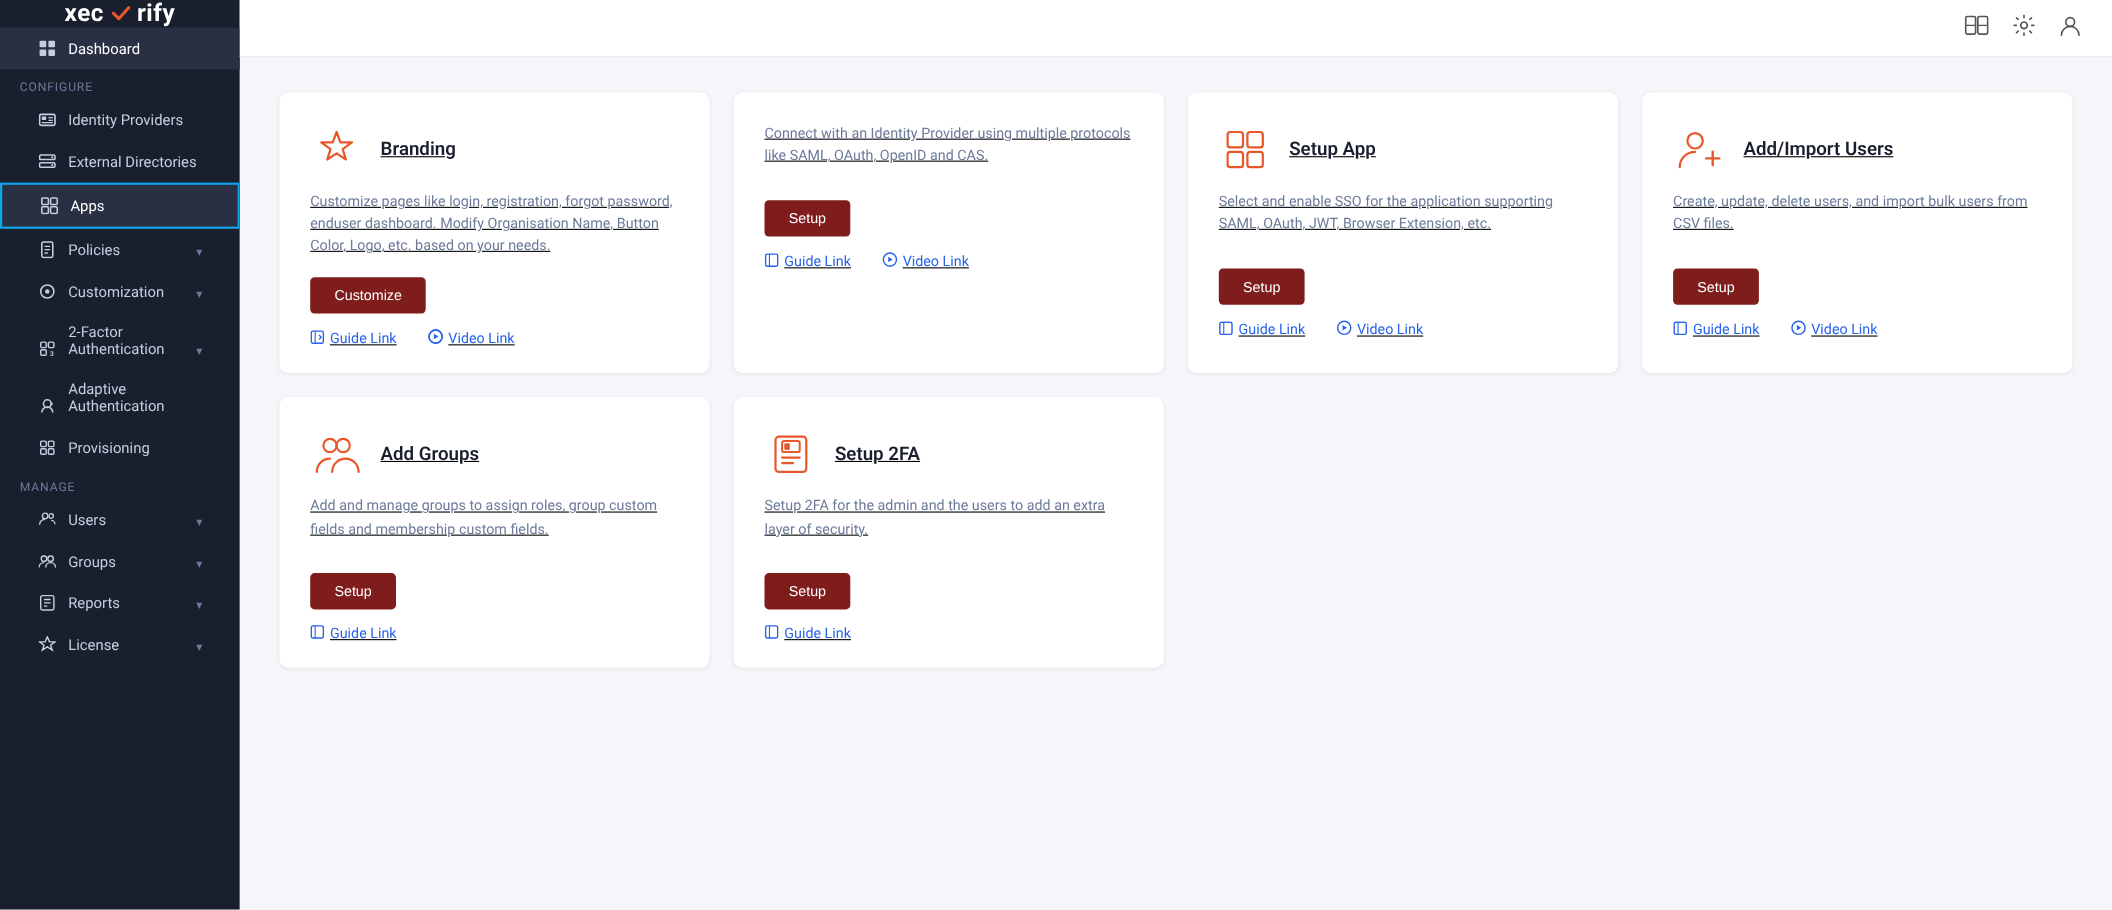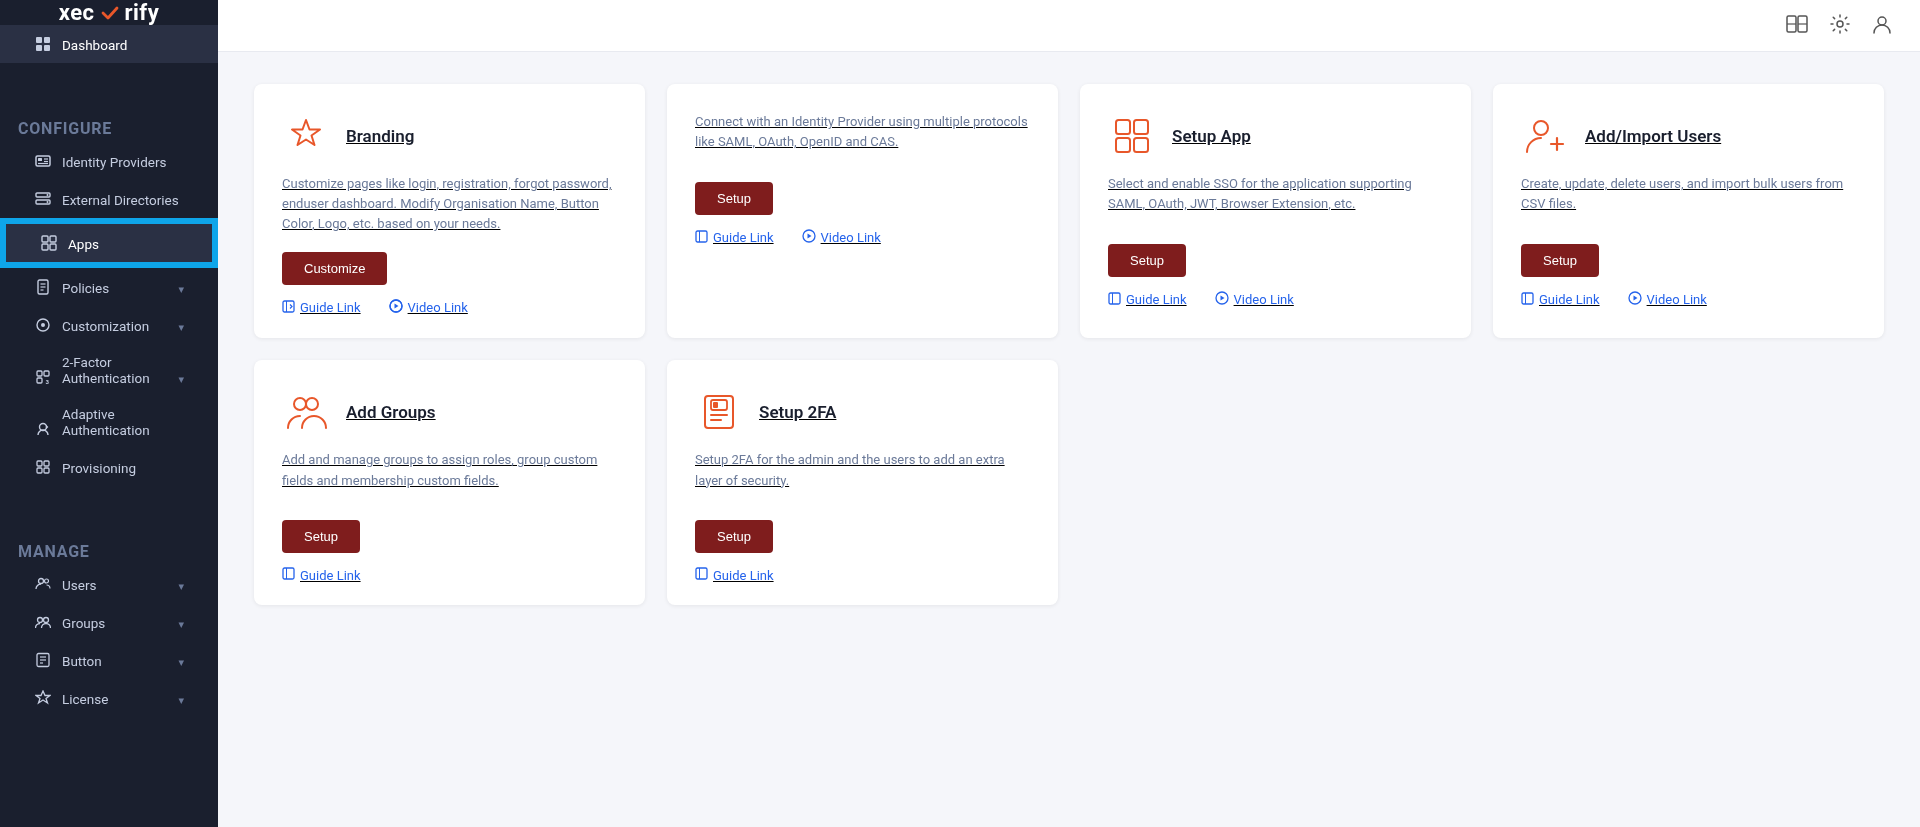--- a/index.html
+++ b/index.html
@@ -40,32 +40,31 @@
       color: #c5cde0;
       gap: 10px;
       transition: background 0.15s;
       position: relative;
     }
     .sidebar-item.active {
       background: #2a3044;
       color: #fff;
     }
     .sidebar-item.highlighted {
-      border: 6px solid #0ea5e9;
+      border: 2px solid #0ea5e9;
       background: #2a3044;
       color: #fff;
     }
     .sidebar-section-label {
       padding: 10px 18px 4px;
-      font-size: 16px;
+      font-size: 11px;
       color: #6b7a99;
       text-transform: uppercase;
       letter-spacing: 0.8px;
-      font-weight: 700;
-      margin-top: 46px;
+      font-weight: 400;
     }
     .sidebar-item .icon {
       width: 18px;
       height: 18px;
       display: flex;
       align-items: center;
       justify-content: center;
       font-size: 15px;
       flex-shrink: 0;
     }
@@ -345,21 +344,21 @@
 
   <div class="sidebar-item">
     <span class="icon">
       <svg width="16" height="16" viewBox="0 0 16 16" fill="none">
         <rect x="2" y="1.5" width="12" height="13" rx="1.5" stroke="#c5cde0" stroke-width="1.3" fill="none"></rect>
         <line x1="5" y1="5" x2="11" y2="5" stroke="#c5cde0" stroke-width="1.2"></line>
         <line x1="5" y1="8" x2="11" y2="8" stroke="#c5cde0" stroke-width="1.2"></line>
         <line x1="5" y1="11" x2="8" y2="11" stroke="#c5cde0" stroke-width="1.2"></line>
       </svg>
     </span>
-    <span>Button</span>
+    <span>Reports</span>
     <span class="chevron">▾</span>
   </div>
 
   <div class="sidebar-item">
     <span class="icon">
       <svg width="16" height="16" viewBox="0 0 16 16" fill="none">
         <path d="M8 1L10 5.5H15L11 8.5L12.5 13L8 10L3.5 13L5 8.5L1 5.5H6L8 1Z" stroke="#c5cde0" stroke-width="1.3" fill="none"></path>
       </svg>
     </span>
     <span>License</span>

